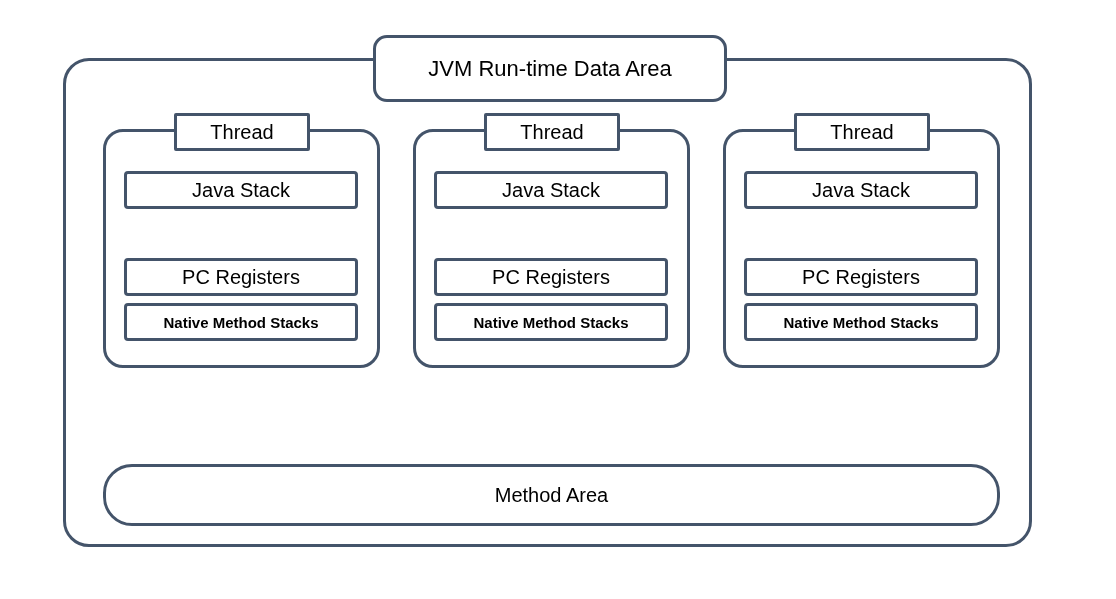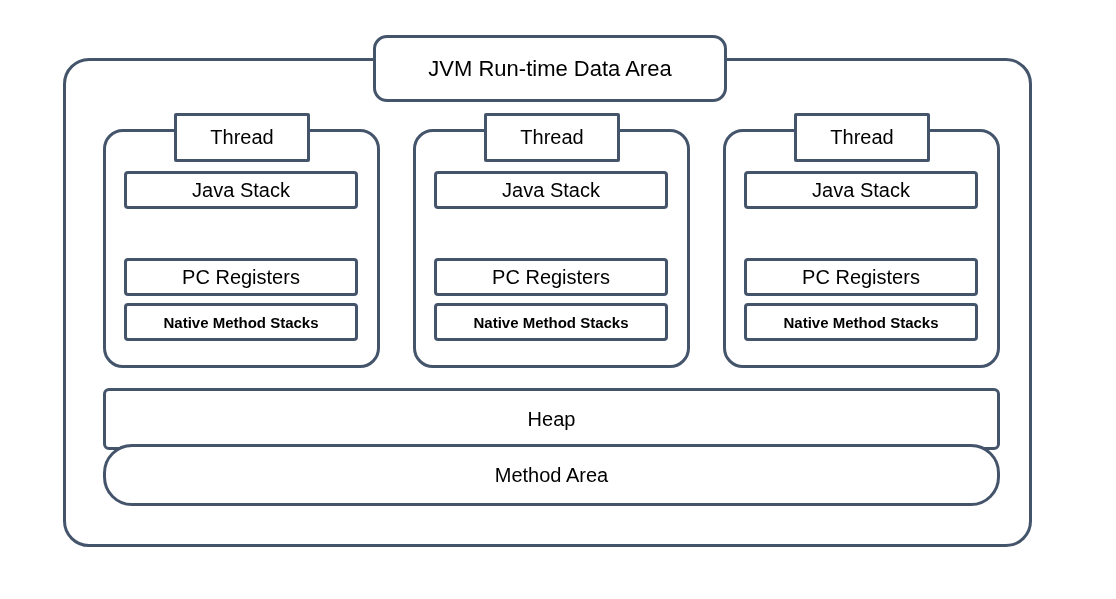--- a/index.html
+++ b/index.html
@@ -48,21 +48,21 @@
     height: 239px;
     border-radius: 20px;
     z-index: 1;
   }
   .thread-container.t0 { left: 103px; }
   .thread-container.t1 { left: 413px; }
   .thread-container.t2 { left: 723px; }
   .thread-label {
     top: 113px;
     width: 136px;
-    height: 49px;
+    height: 38px;
     border-radius: 2px;
     font-size: 20px;
     z-index: 2;
   }
   .thread-label.t0 { left: 174px; }
   .thread-label.t1 { left: 484px; }
   .thread-label.t2 { left: 794px; }
   .inner-box {
     width: 234px;
     height: 38px;
@@ -79,21 +79,21 @@
   .inner-box.row2 { top: 303px; }
   .wide-box {
     left: 103px;
     width: 897px;
     height: 62px;
     border-radius: 6px;
     font-size: 20px;
     z-index: 1;
   }
   .heap-box { top: 388px; }
-  .method-area-box { top: 444px; border-radius: 29px; }
+  .method-area-box { top: 464px; border-radius: 29px; }
 </style>
 </head>
 <body>
 
 <div id="canvas">
 
   <div class="box outer"></div>
 
   <div class="box title-box">JVM Run-time Data Area</div>
 
@@ -108,17 +108,16 @@
   <div class="box inner-box t1 row0">Java Stack</div>
   <div class="box inner-box t1 row1">PC Registers</div>
   <div class="box inner-box small t1 row2">Native Method Stacks</div>
 
   <div class="box thread-container t2"></div>
   <div class="box thread-label t2">Thread</div>
   <div class="box inner-box t2 row0">Java Stack</div>
   <div class="box inner-box t2 row1">PC Registers</div>
   <div class="box inner-box small t2 row2">Native Method Stacks</div>
 
-  <div class="box wide-box heap-box">Heap</div>
 
   <div class="box wide-box method-area-box">Method Area</div>
 
 </div>
 
 </body></html>

